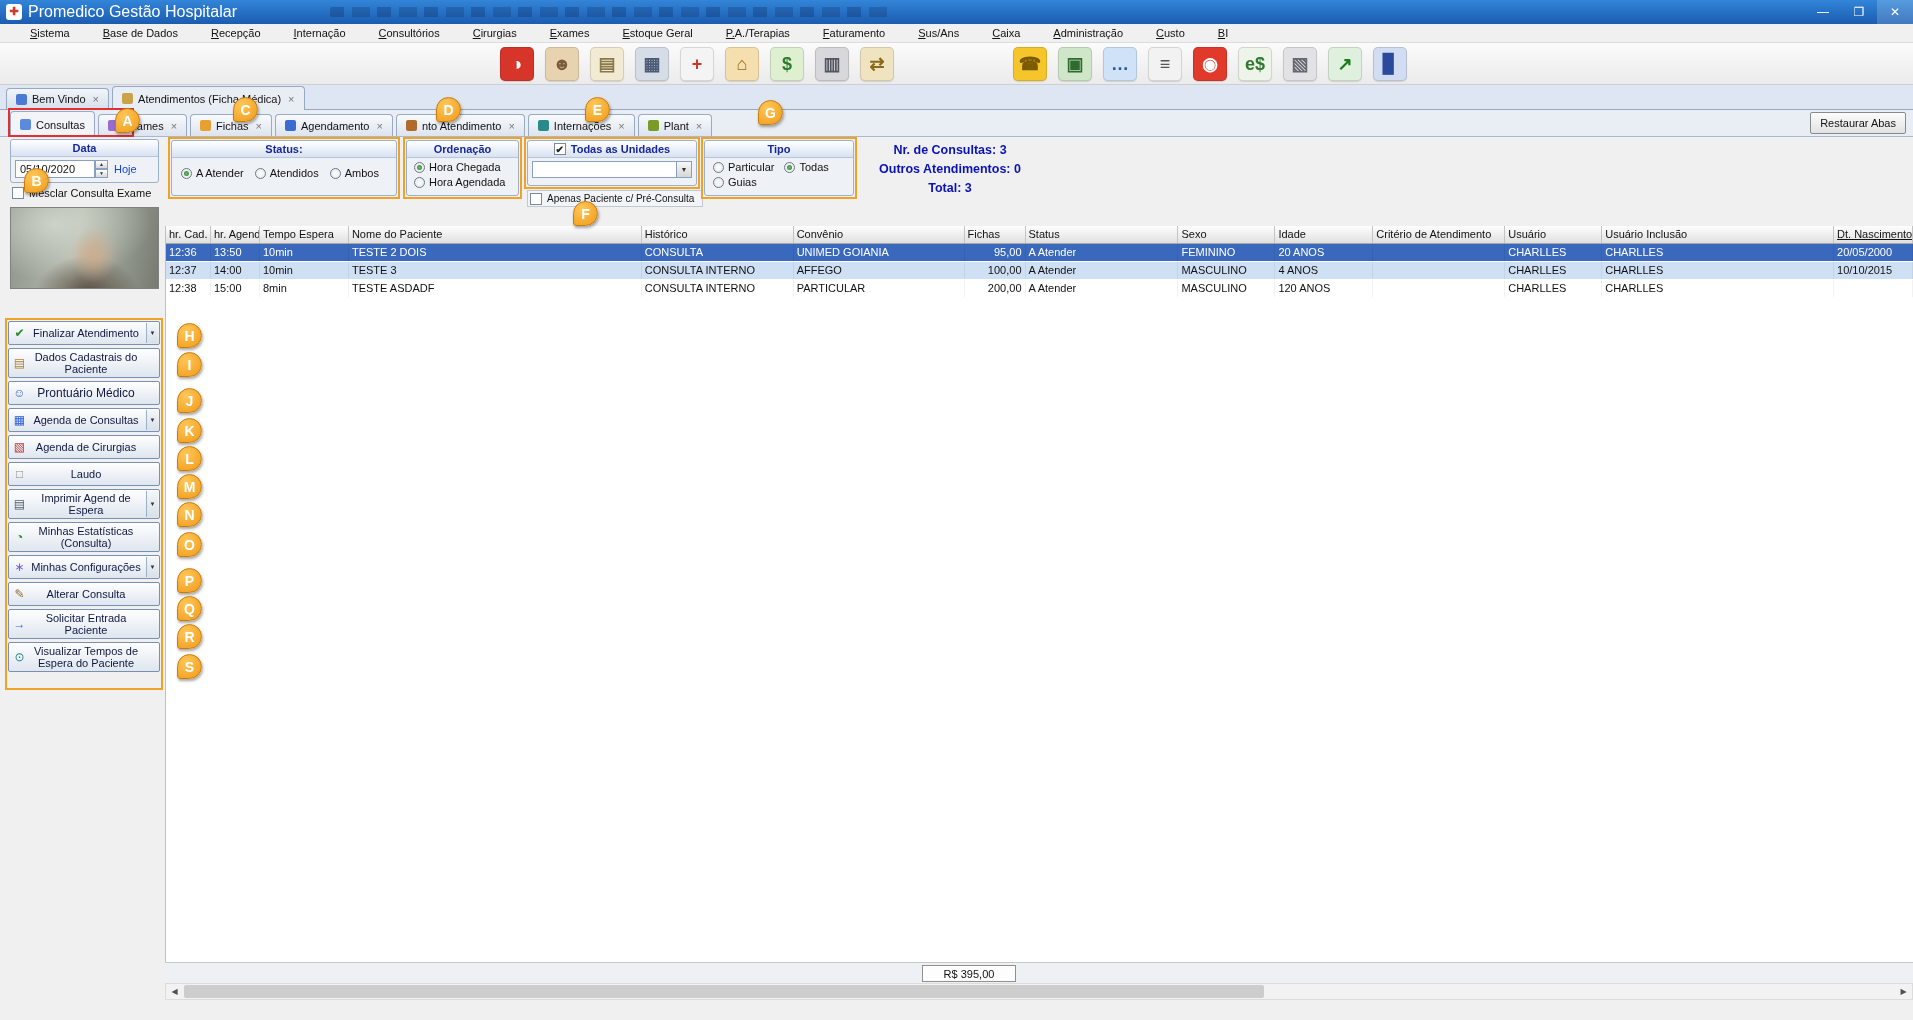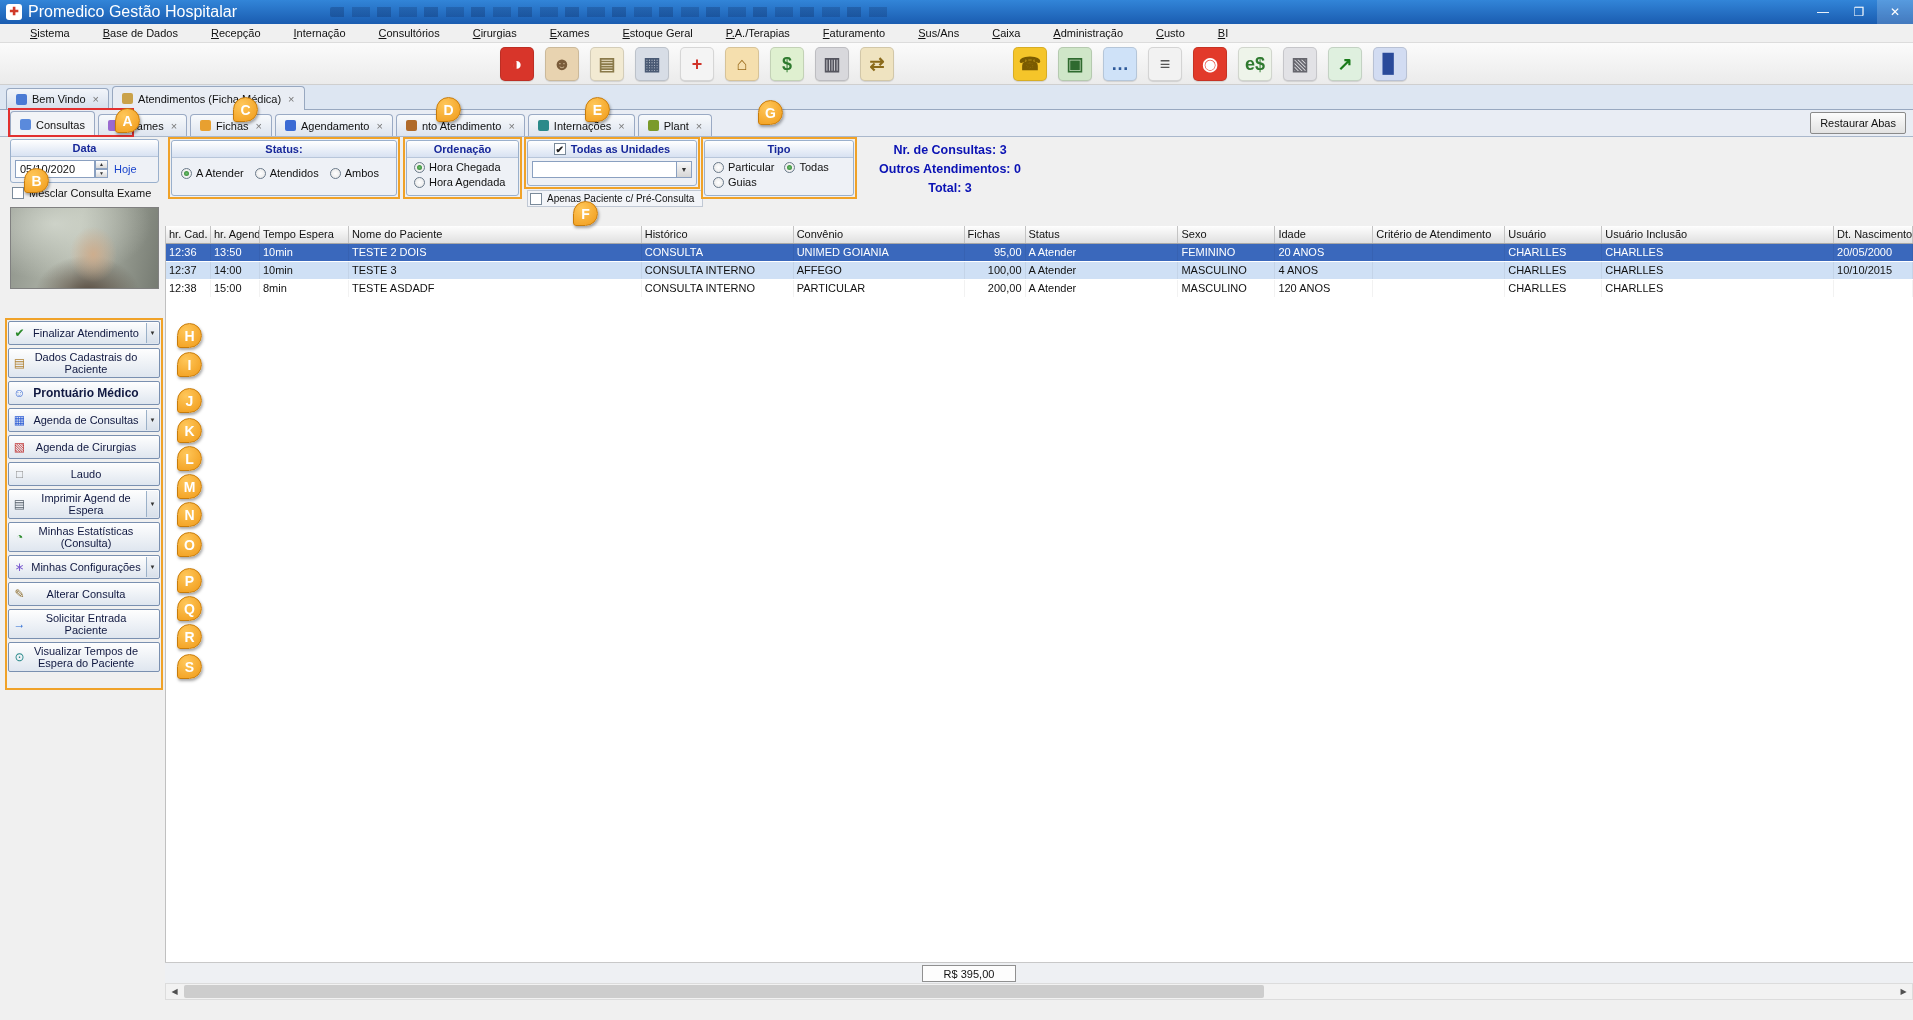--- a/index.html
+++ b/index.html
@@ -90,21 +90,21 @@
       radial-gradient(ellipse 120px 70px at 30% 20%, rgba(215,220,210,.8) 0%, rgba(215,220,210,0) 80%),
       linear-gradient(100deg,#8f948b 0%,#b5baae 45%,#767b72 100%); }
 
   
   .sidebar { position:absolute; left:8px; top:321px; width:152px; display:flex; flex-direction:column; gap:3px; }
   .sbtn { position:relative; border:1px solid #7a90b0; border-radius:2px;
     background:linear-gradient(#fefefe,#dfe6ef); display:flex; align-items:center;
     min-height:24px; padding:2px 14px 2px 3px; font-size:11px; line-height:12px; }
   .sbtn .sico { width:15px; flex:0 0 15px; text-align:center; font-size:12px; }
   .sbtn .slabel { flex:1; text-align:center; color:#101840; }
-  .sbtn.bold .slabel { font-weight:bold; font-size:12px; }
+  .sbtn.bold .slabel { font-weight:normal; font-size:12px; }
   .sbtn .dd { position:absolute; right:1px; top:1px; bottom:1px; width:12px;
     border-left:1px solid #9ab0c8; background:linear-gradient(#f4f6f9,#d8e0ea);
     display:flex; align-items:center; justify-content:center; font-size:6px; color:#333; }
   .sbtn .dd::after { content:"▼"; }
 
   
   .table { position:absolute; left:165px; top:226px; width:1748px; height:736px; background:#fff;
     border-left:1px solid #c0c0c0; }
   .thead { display:flex; height:18px; background:linear-gradient(#fefefe,#e0e0e0); border-bottom:1px solid #a8a8a8; }
   .th { border-right:1px solid #c4c4c4; padding:2px 3px; font-size:11px; white-space:nowrap; overflow:hidden; }
@@ -396,21 +396,21 @@
       <div class="th" style="width: 293px;">Nome do Paciente</div>
       <div class="th" style="width: 152px;">Histórico</div>
       <div class="th" style="width: 171px;">Convênio</div>
       <div class="th" style="width: 61px;">Fichas</div>
       <div class="th" style="width: 153px;">Status</div>
       <div class="th" style="width: 97px;">Sexo</div>
       <div class="th" style="width: 98px;">Idade</div>
       <div class="th" style="width: 132px;">Critério de Atendimento</div>
       <div class="th" style="width: 97px;">Usuário</div>
       <div class="th" style="width: 232px;">Usuário Inclusão</div>
-      <div class="th" style="width: 79px;">Dt. Nascimento</div>
+      <div class="th" style="width: 79px; text-decoration: underline;">Dt. Nascimento</div>
     </div>
   <div>
       <div class="trow sel">
         <div class="td" style="width: 45px;">12:36</div>
         <div class="td" style="width: 49px;">13:50</div>
         <div class="td" style="width: 89px;">10min</div>
         <div class="td" style="width: 293px;">TESTE 2 DOIS</div>
         <div class="td" style="width: 152px;">CONSULTA</div>
         <div class="td" style="width: 171px;">UNIMED GOIANIA</div>
         <div class="td num" style="width: 61px;">95,00</div>

